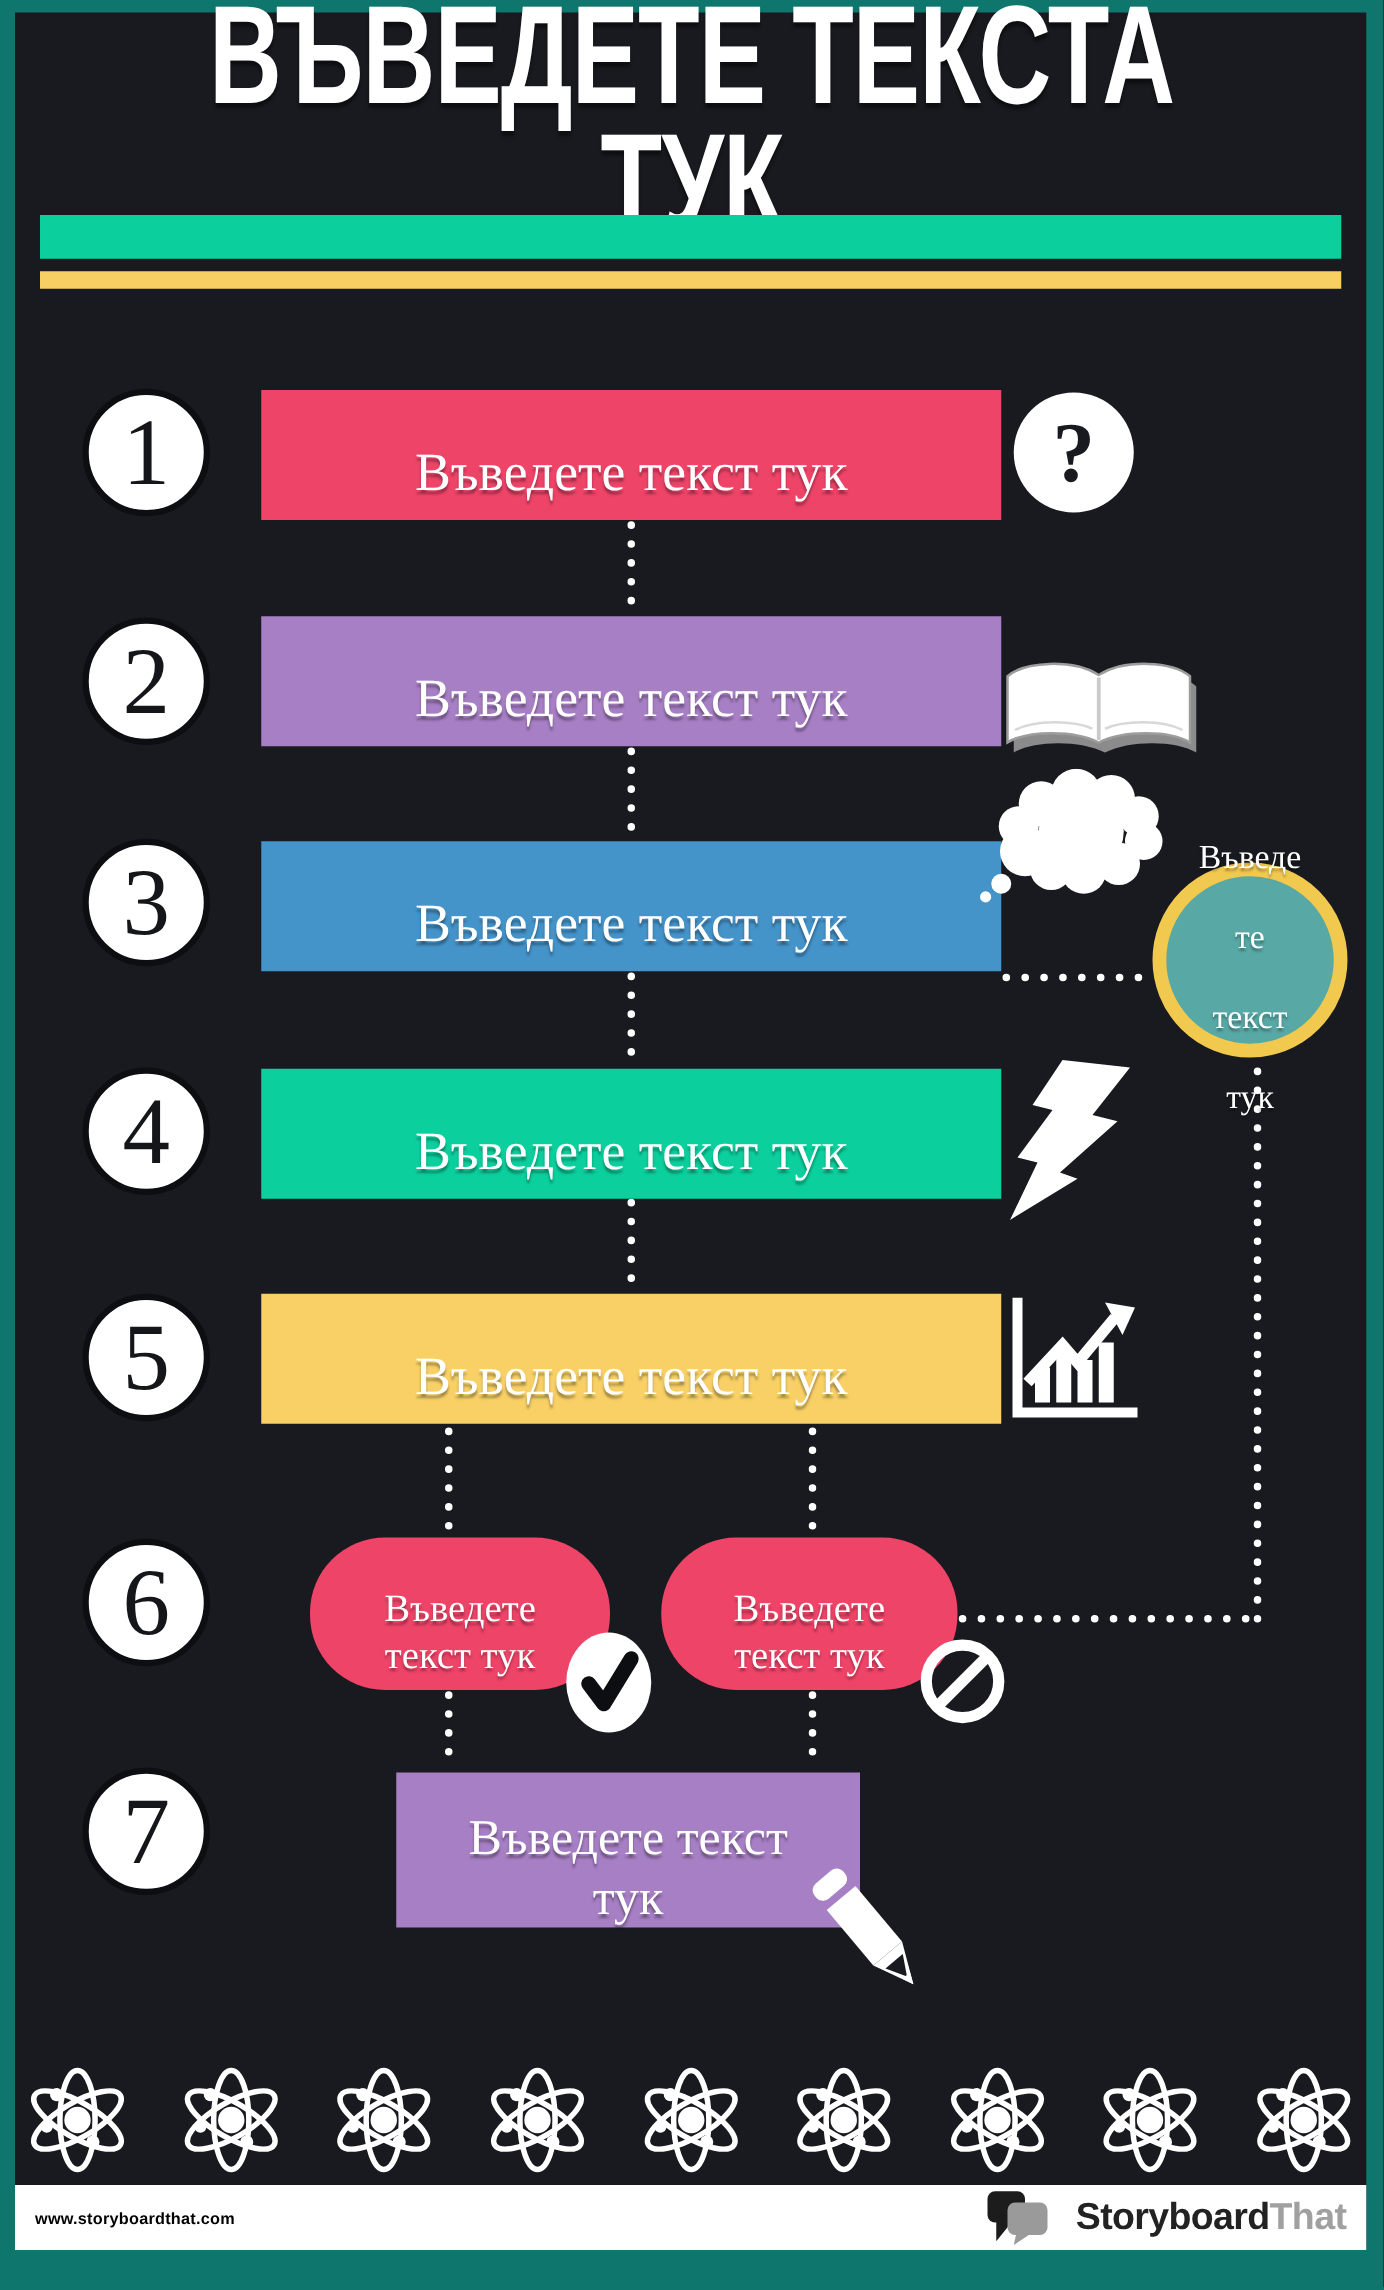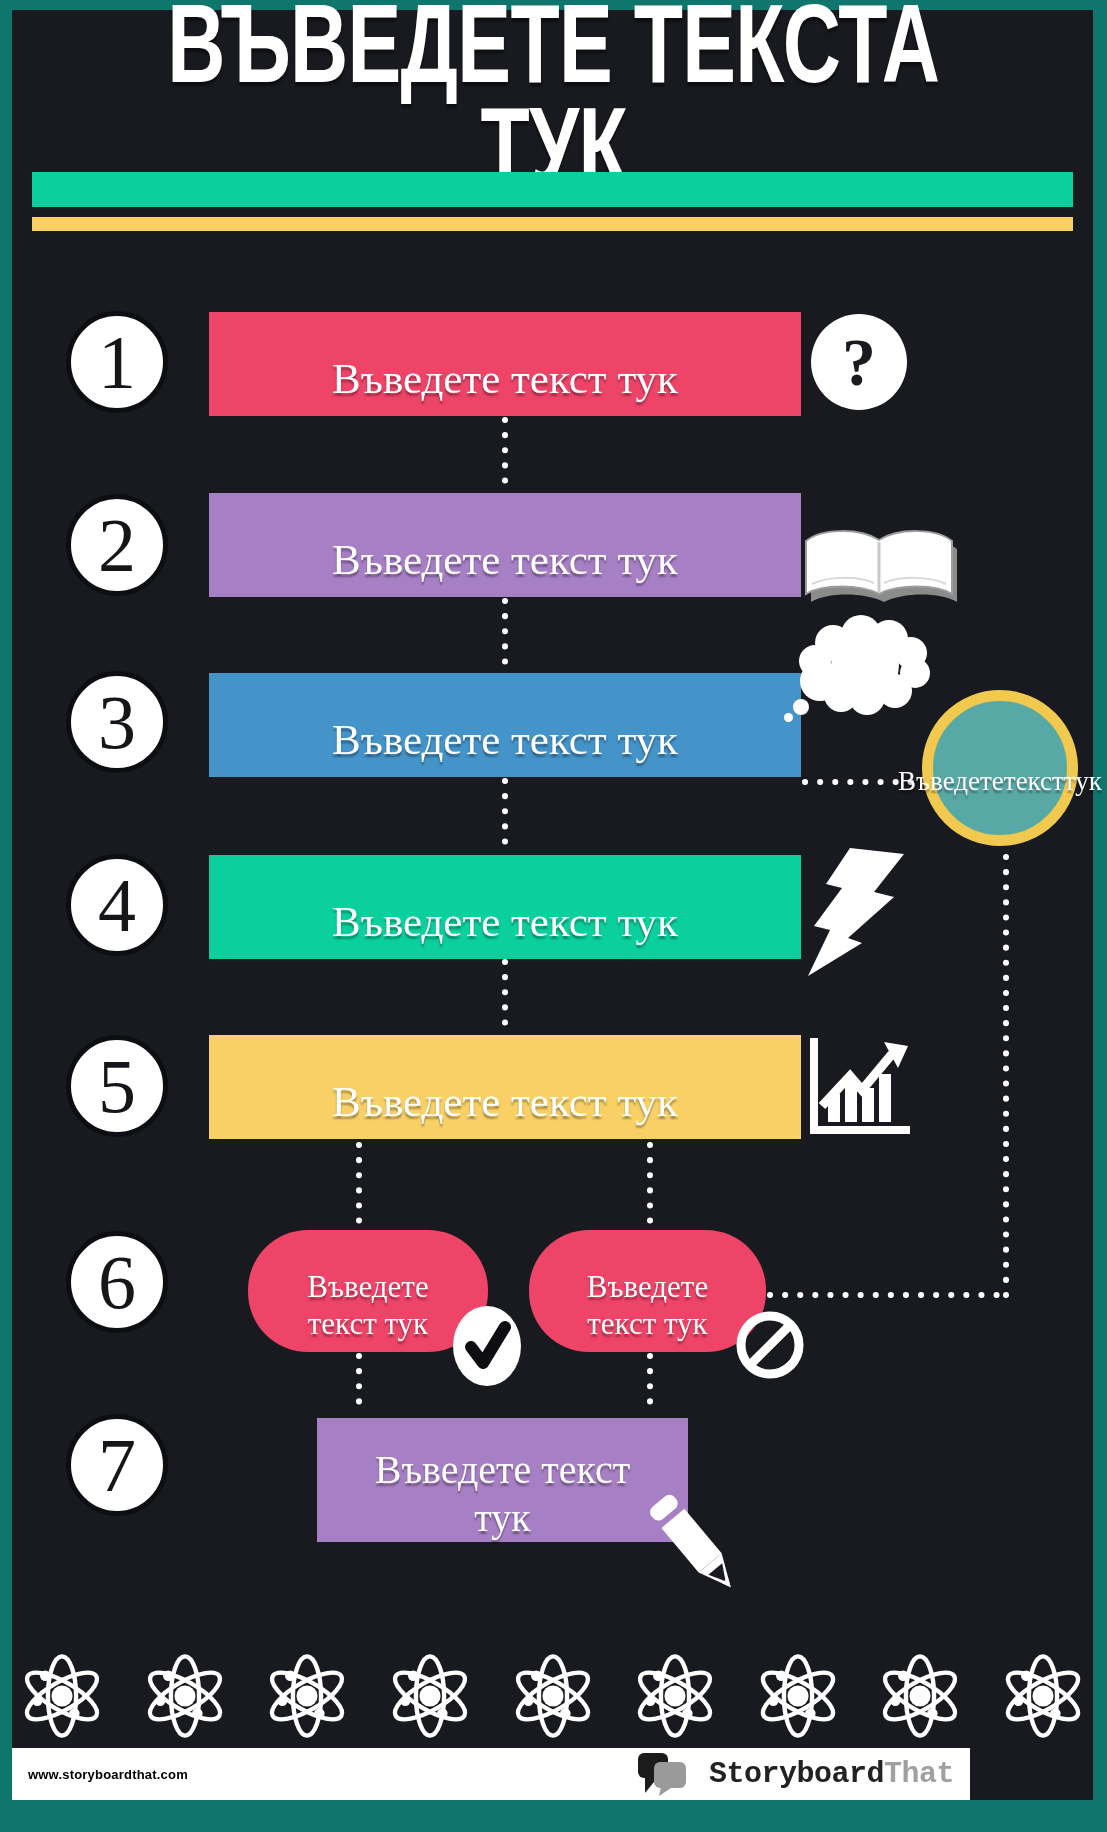--- a/index.html
+++ b/index.html
@@ -37,21 +37,21 @@
   
   .qcircle{position:absolute;left:811px;top:314px;width:96px;height:96px;border-radius:50%;background:#fff;
            display:flex;align-items:center;justify-content:center;z-index:3;}
   .qmark{font-family:"Liberation Serif",serif;font-weight:bold;font-size:68px;color:#191a1f;line-height:1;}
   .icon-abs{position:absolute;z-index:3;}
   .cloud-dot{position:absolute;background:#fff;border-radius:50%;z-index:3;}
 
   
   .bubble{position:absolute;left:922px;top:690px;width:156px;height:156px;border-radius:50%;
           background:var(--teal,#58a8a6);border:11px solid var(--ring,#f2c94f);box-sizing:border-box;
-          display:flex;align-items:center;justify-content:center;z-index:3;}
+          display:flex;flex-direction:column;align-items:center;justify-content:center;z-index:3;}
   .bubble-line{font-size:27px;line-height:1.33;}
 
   
   .pill{position:absolute;top:1230px;height:122px;background:var(--pink,#ee4468);border-radius:60px;
         display:flex;align-items:center;justify-content:center;z-index:2;}
   .pill.left{left:248px;width:240px;}
   .pill.right{left:529px;width:237px;}
   .pill-label{font-size:31px;width:160px;text-align:center;line-height:1.2;}
 
   .check-badge{position:absolute;left:453px;top:1306px;width:68px;height:80px;border-radius:50%;background:#fff;
@@ -61,24 +61,24 @@
   .box7{position:absolute;left:317px;top:1418px;width:371px;height:124px;background:var(--purple,#a77fc5);
         display:flex;align-items:center;justify-content:center;z-index:2;}
   .box-label{font-size:40px;width:310px;text-align:center;line-height:1.2;}
 
   
   .atoms{position:absolute;left:12px;top:1650px;width:1081px;height:92px;display:flex;
          justify-content:space-between;align-items:center;padding:0 6px;box-sizing:border-box;z-index:2;}
   .atom{width:88px;height:88px;}
 
   
-  .footer{position:absolute;left:12px;top:1748px;width:958px;height:52px;background:#fff;z-index:5;
+  .footer{position:absolute;left:12px;top:1748px;width:1081px;height:52px;background:#fff;z-index:5;
           display:flex;align-items:center;justify-content:space-between;padding:0 16px;box-sizing:border-box;}
   .footer-url{font-size:13px;font-weight:bold;color:#000;letter-spacing:0.2px;}
-  .brand{display:flex;align-items:center;gap:20px;font-family:Liberation Mono, monospace;}
+  .brand{display:flex;align-items:center;gap:20px;}
   .brand-text{font-size:30px;font-weight:bold;letter-spacing:-0.5px;}
   .brand-black{color:#222;}
   .brand-gray{color:#a0a0a0;}
   .hidden-defs{position:absolute;width:0;height:0;overflow:hidden;}
 </style>
 </head>
 <body>
 
 <div class="poster">
   <div class="inner"></div>

